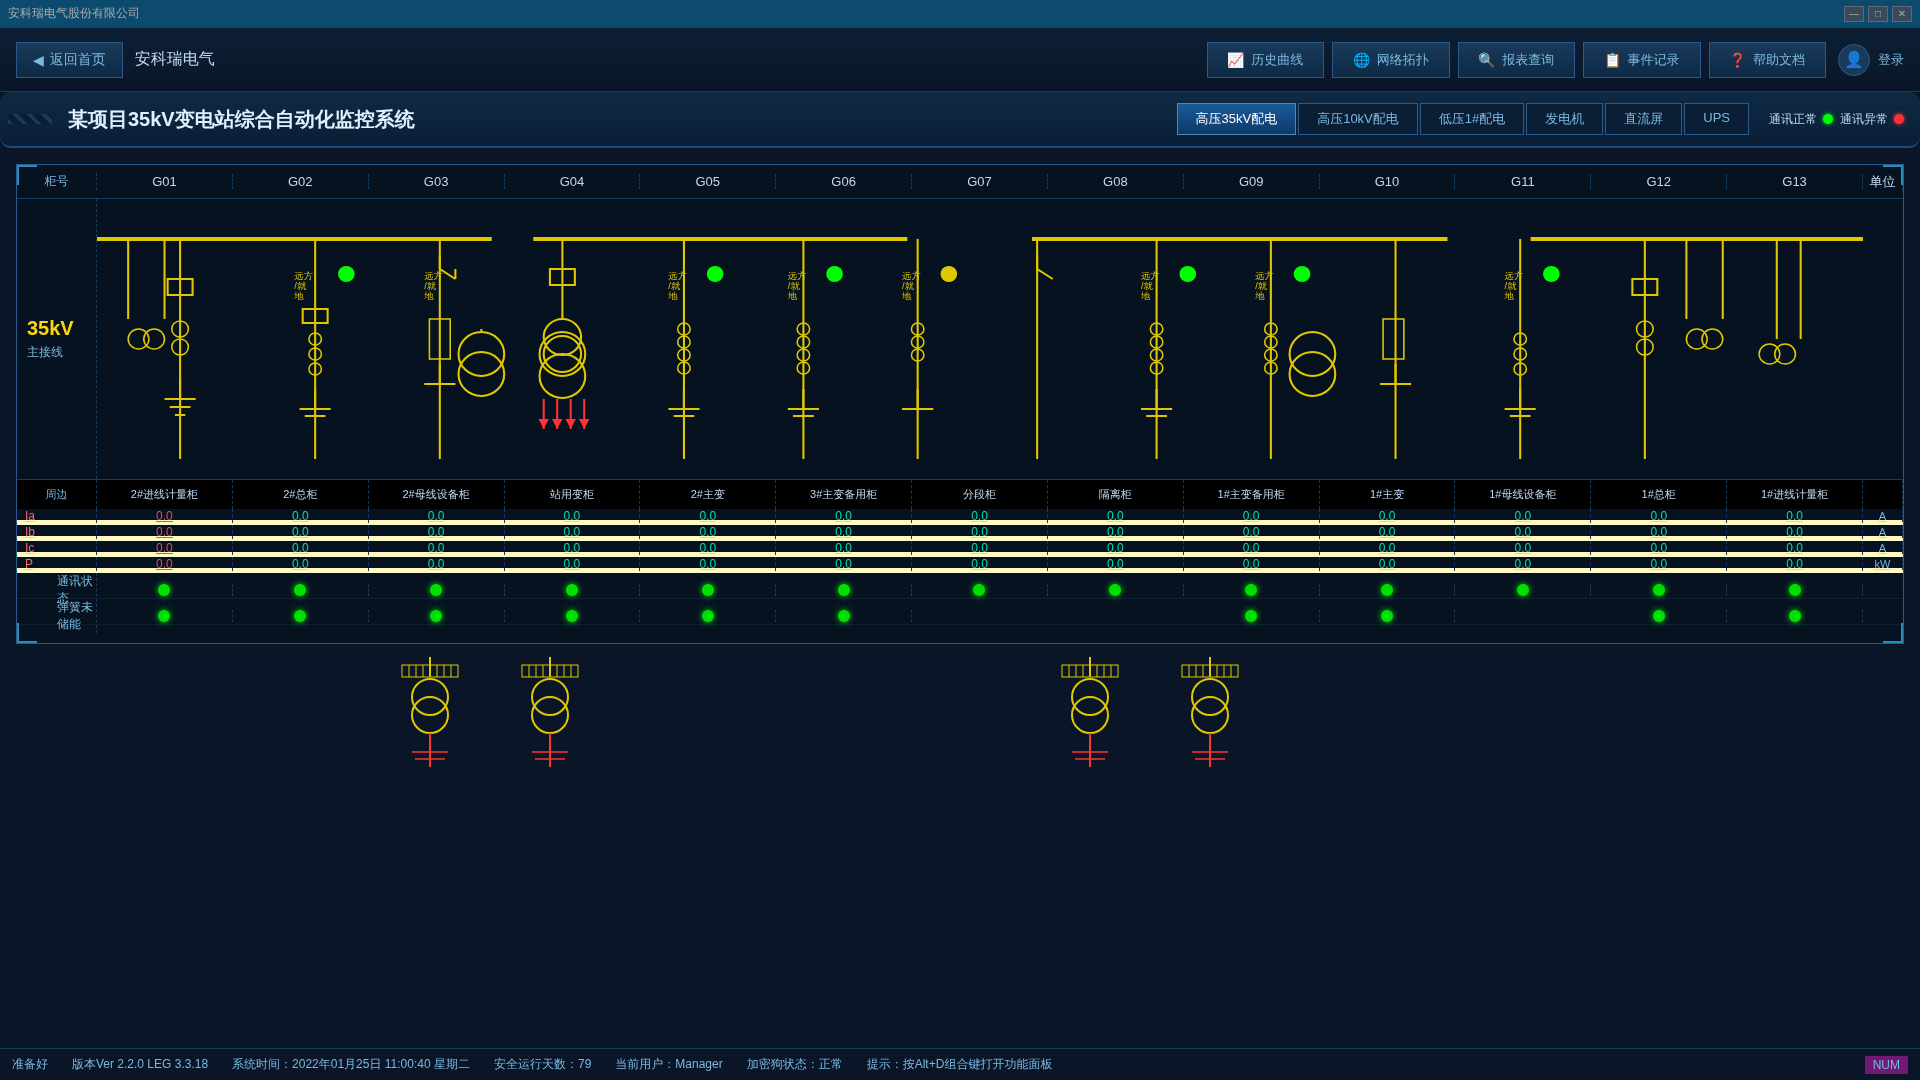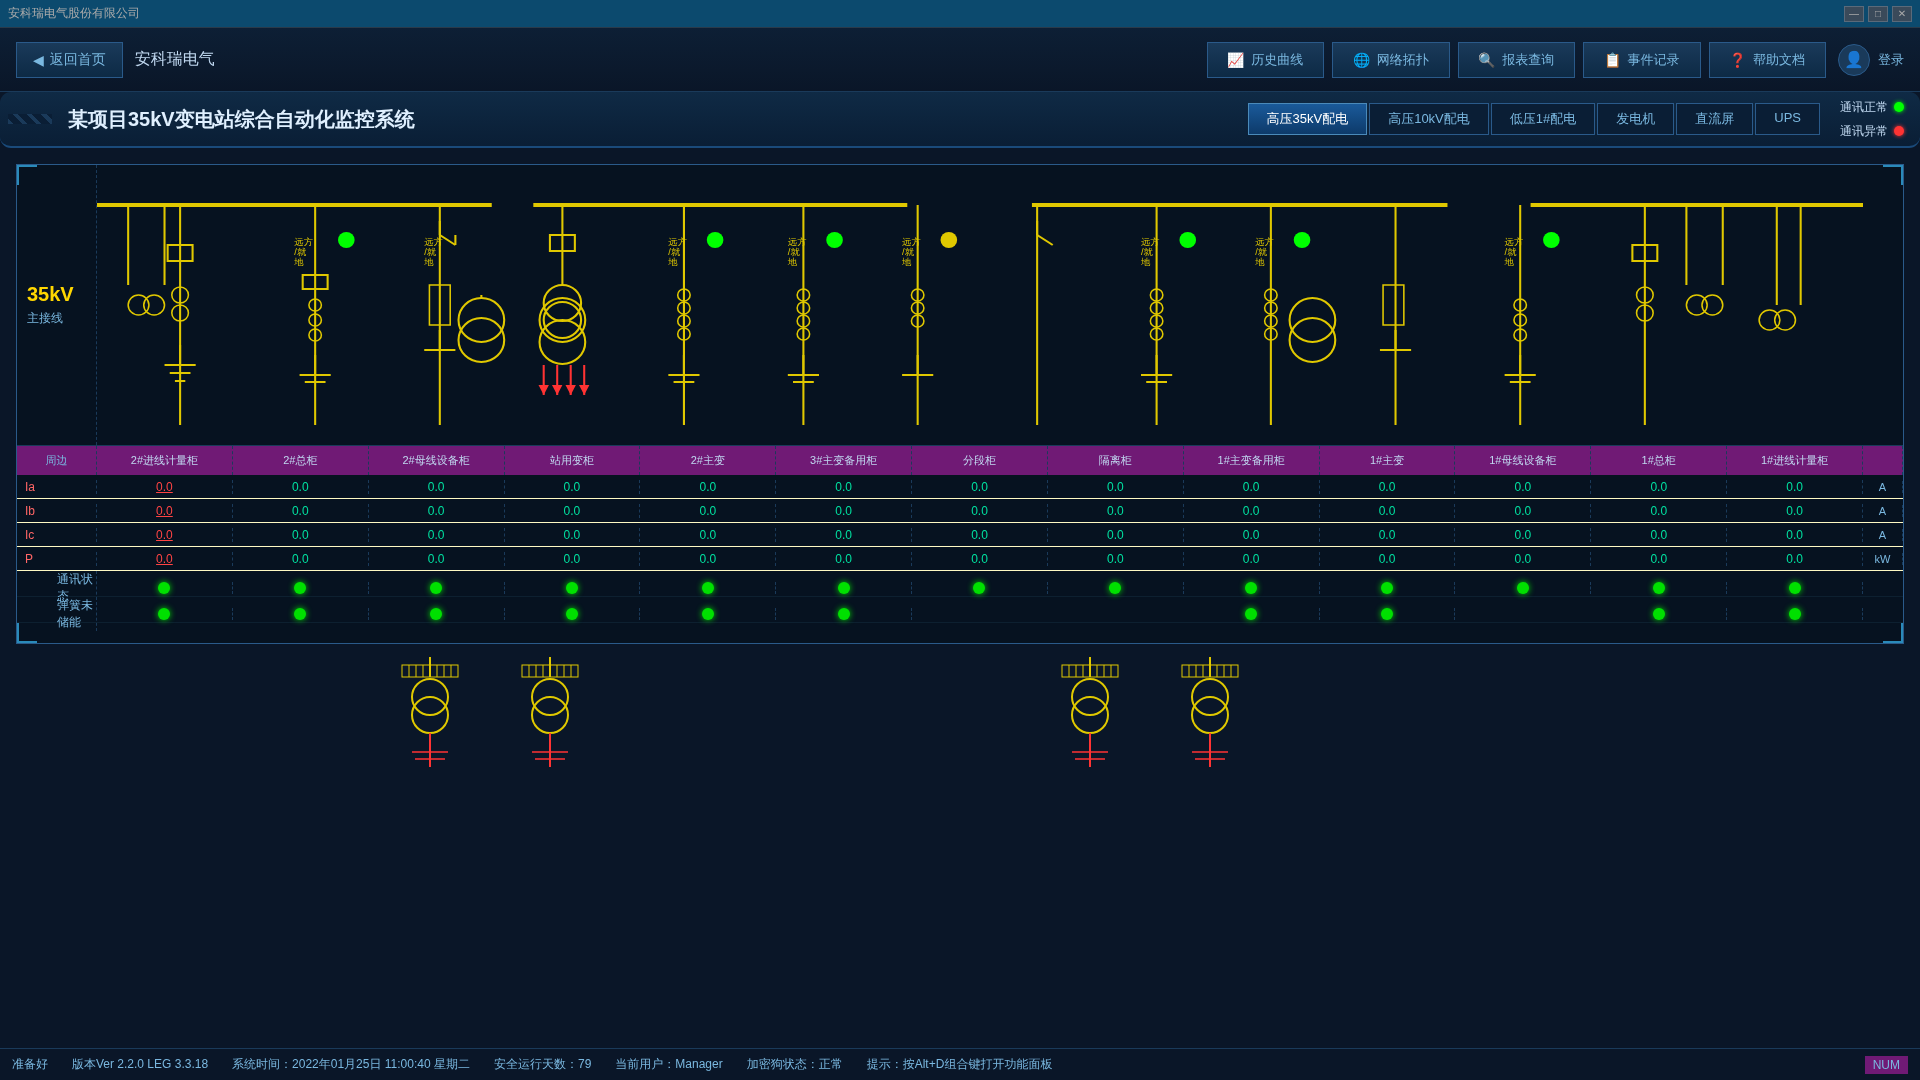--- a/index.html
+++ b/index.html
@@ -130,21 +130,21 @@
       color: #7ab8e0;
       background: #0a1e35;
     }
     .tab-item.active {
       background: linear-gradient(180deg, #1a5a9a 0%, #0d3a6a 100%);
       color: #ffffff;
       border-color: #4a8aba;
     }
     .status-indicators {
       display: flex;
-      flex-direction: column;
+      flex-direction: row;
       gap: 7px;
       margin-left: 20px;
     }
     .status-row {
       display: flex; align-items: center; gap: 6px;
       font-size: 12px;
     }
     .status-dot {
       width: 10px; height: 10px;
       border-radius: 50%;
@@ -189,23 +189,24 @@
     .diagram-header > div {
       text-align: center;
       color: #c0d8f0;
       font-size: 13px;
       border-right: 1px dashed #1a3a5a;
     }
     .diagram-header .label-col { font-size: 12px; color: #7ab8e0; }
     .data-row {
       display: grid;
       grid-template-columns: 80px repeat(13, 1fr) 40px;
-      height: 24px;
+      height: 16px;
       align-items: center;
-      border-bottom: 1px solid #fef9c3;
+      border-bottom: 5px solid #fef9c3;
+      text-decoration: underline;
     }
     .data-row > div {
       text-align: center;
       font-size: 12px;
       border-right: 1px dashed #1a3a5a;
       color: #00e0a0;
     }
     .data-row > div.red-val { color: #ff4444; text-decoration: underline; }
     .data-row > div.label { color: #7ab8e0; text-align: left; padding-left: 8px; }
     .data-row > div.unit { color: #7ab8e0; font-size: 11px; }
@@ -349,20 +350,37 @@
 </div>
 
 <div class="main-area">
 
   <div class="grid-container">
     <div class="corner corner-tl"></div>
     <div class="corner corner-tr"></div>
     <div class="corner corner-bl"></div>
     <div class="corner corner-br"></div>
 
+    <div class="diagram-header">
+      <div class="label-col">柜号</div>
+      <div>G01</div>
+      <div>G02</div>
+      <div>G03</div>
+      <div>G04</div>
+      <div>G05</div>
+      <div>G06</div>
+      <div>G07</div>
+      <div>G08</div>
+      <div>G09</div>
+      <div>G10</div>
+      <div>G11</div>
+      <div>G12</div>
+      <div>G13</div>
+      <div>单位</div>
+    </div>
 
     <div style="position:relative; width:100%; height:280px;">
 
       <div style="position:absolute;left:0;top:0;width:80px;height:280px;display:flex;flex-direction:column;justify-content:center;padding-left:10px;border-right:1px dashed #1a3a5a;">
         <span style="color:#ffd700;font-size:20px;font-weight:bold;">35kV</span>
         <span style="color:#7ab8e0;font-size:12px;margin-top:4px;">主接线</span>
       </div>
 
       <svg style="position:absolute;left:80px;top:0;width:calc(100% - 120px);height:280px;" viewBox="0 0 1700 280" preserveAspectRatio="none">
 
@@ -545,21 +563,21 @@
         <line x1="1617" y1="140" x2="1617" y2="40" stroke="#e0c800" stroke-width="2"></line>
         <line x1="1640" y1="140" x2="1640" y2="40" stroke="#e0c800" stroke-width="2"></line>
 
         <rect x="436" y="70" width="24" height="16" fill="none" stroke="#e0c800" stroke-width="2"></rect>
 
         <circle cx="448" cy="138" r="18" fill="none" stroke="#e0c800" stroke-width="2"></circle>
         <circle cx="448" cy="155" r="18" fill="none" stroke="#e0c800" stroke-width="2"></circle>
       </svg>
     </div>
 
-    <div style="display:grid;grid-template-columns:80px repeat(13, 1fr) 40px;height:30px;border-top:1px solid #1a3a5a;background:#701a75;">
+    <div style="display:grid;grid-template-columns:80px repeat(13, 1fr) 40px;height:30px;border-top:1px solid #1a3a5a;background:#000000;">
       <div style="color:#7ab8e0;font-size:11px;text-align:center;border-right:1px dashed #1a3a5a;display:flex;align-items:center;justify-content:center;">周边</div>
       <div style="color:#c0d8f0;font-size:11px;text-align:center;border-right:1px dashed #1a3a5a;display:flex;align-items:center;justify-content:center;">2#进线计量柜</div>
       <div style="color:#c0d8f0;font-size:11px;text-align:center;border-right:1px dashed #1a3a5a;display:flex;align-items:center;justify-content:center;">2#总柜</div>
       <div style="color:#c0d8f0;font-size:11px;text-align:center;border-right:1px dashed #1a3a5a;display:flex;align-items:center;justify-content:center;">2#母线设备柜</div>
       <div style="color:#c0d8f0;font-size:11px;text-align:center;border-right:1px dashed #1a3a5a;display:flex;align-items:center;justify-content:center;">站用变柜</div>
       <div style="color:#c0d8f0;font-size:11px;text-align:center;border-right:1px dashed #1a3a5a;display:flex;align-items:center;justify-content:center;">2#主变</div>
       <div style="color:#c0d8f0;font-size:11px;text-align:center;border-right:1px dashed #1a3a5a;display:flex;align-items:center;justify-content:center;">3#主变备用柜</div>
       <div style="color:#c0d8f0;font-size:11px;text-align:center;border-right:1px dashed #1a3a5a;display:flex;align-items:center;justify-content:center;">分段柜</div>
       <div style="color:#c0d8f0;font-size:11px;text-align:center;border-right:1px dashed #1a3a5a;display:flex;align-items:center;justify-content:center;">隔离柜</div>
       <div style="color:#c0d8f0;font-size:11px;text-align:center;border-right:1px dashed #1a3a5a;display:flex;align-items:center;justify-content:center;">1#主变备用柜</div>

